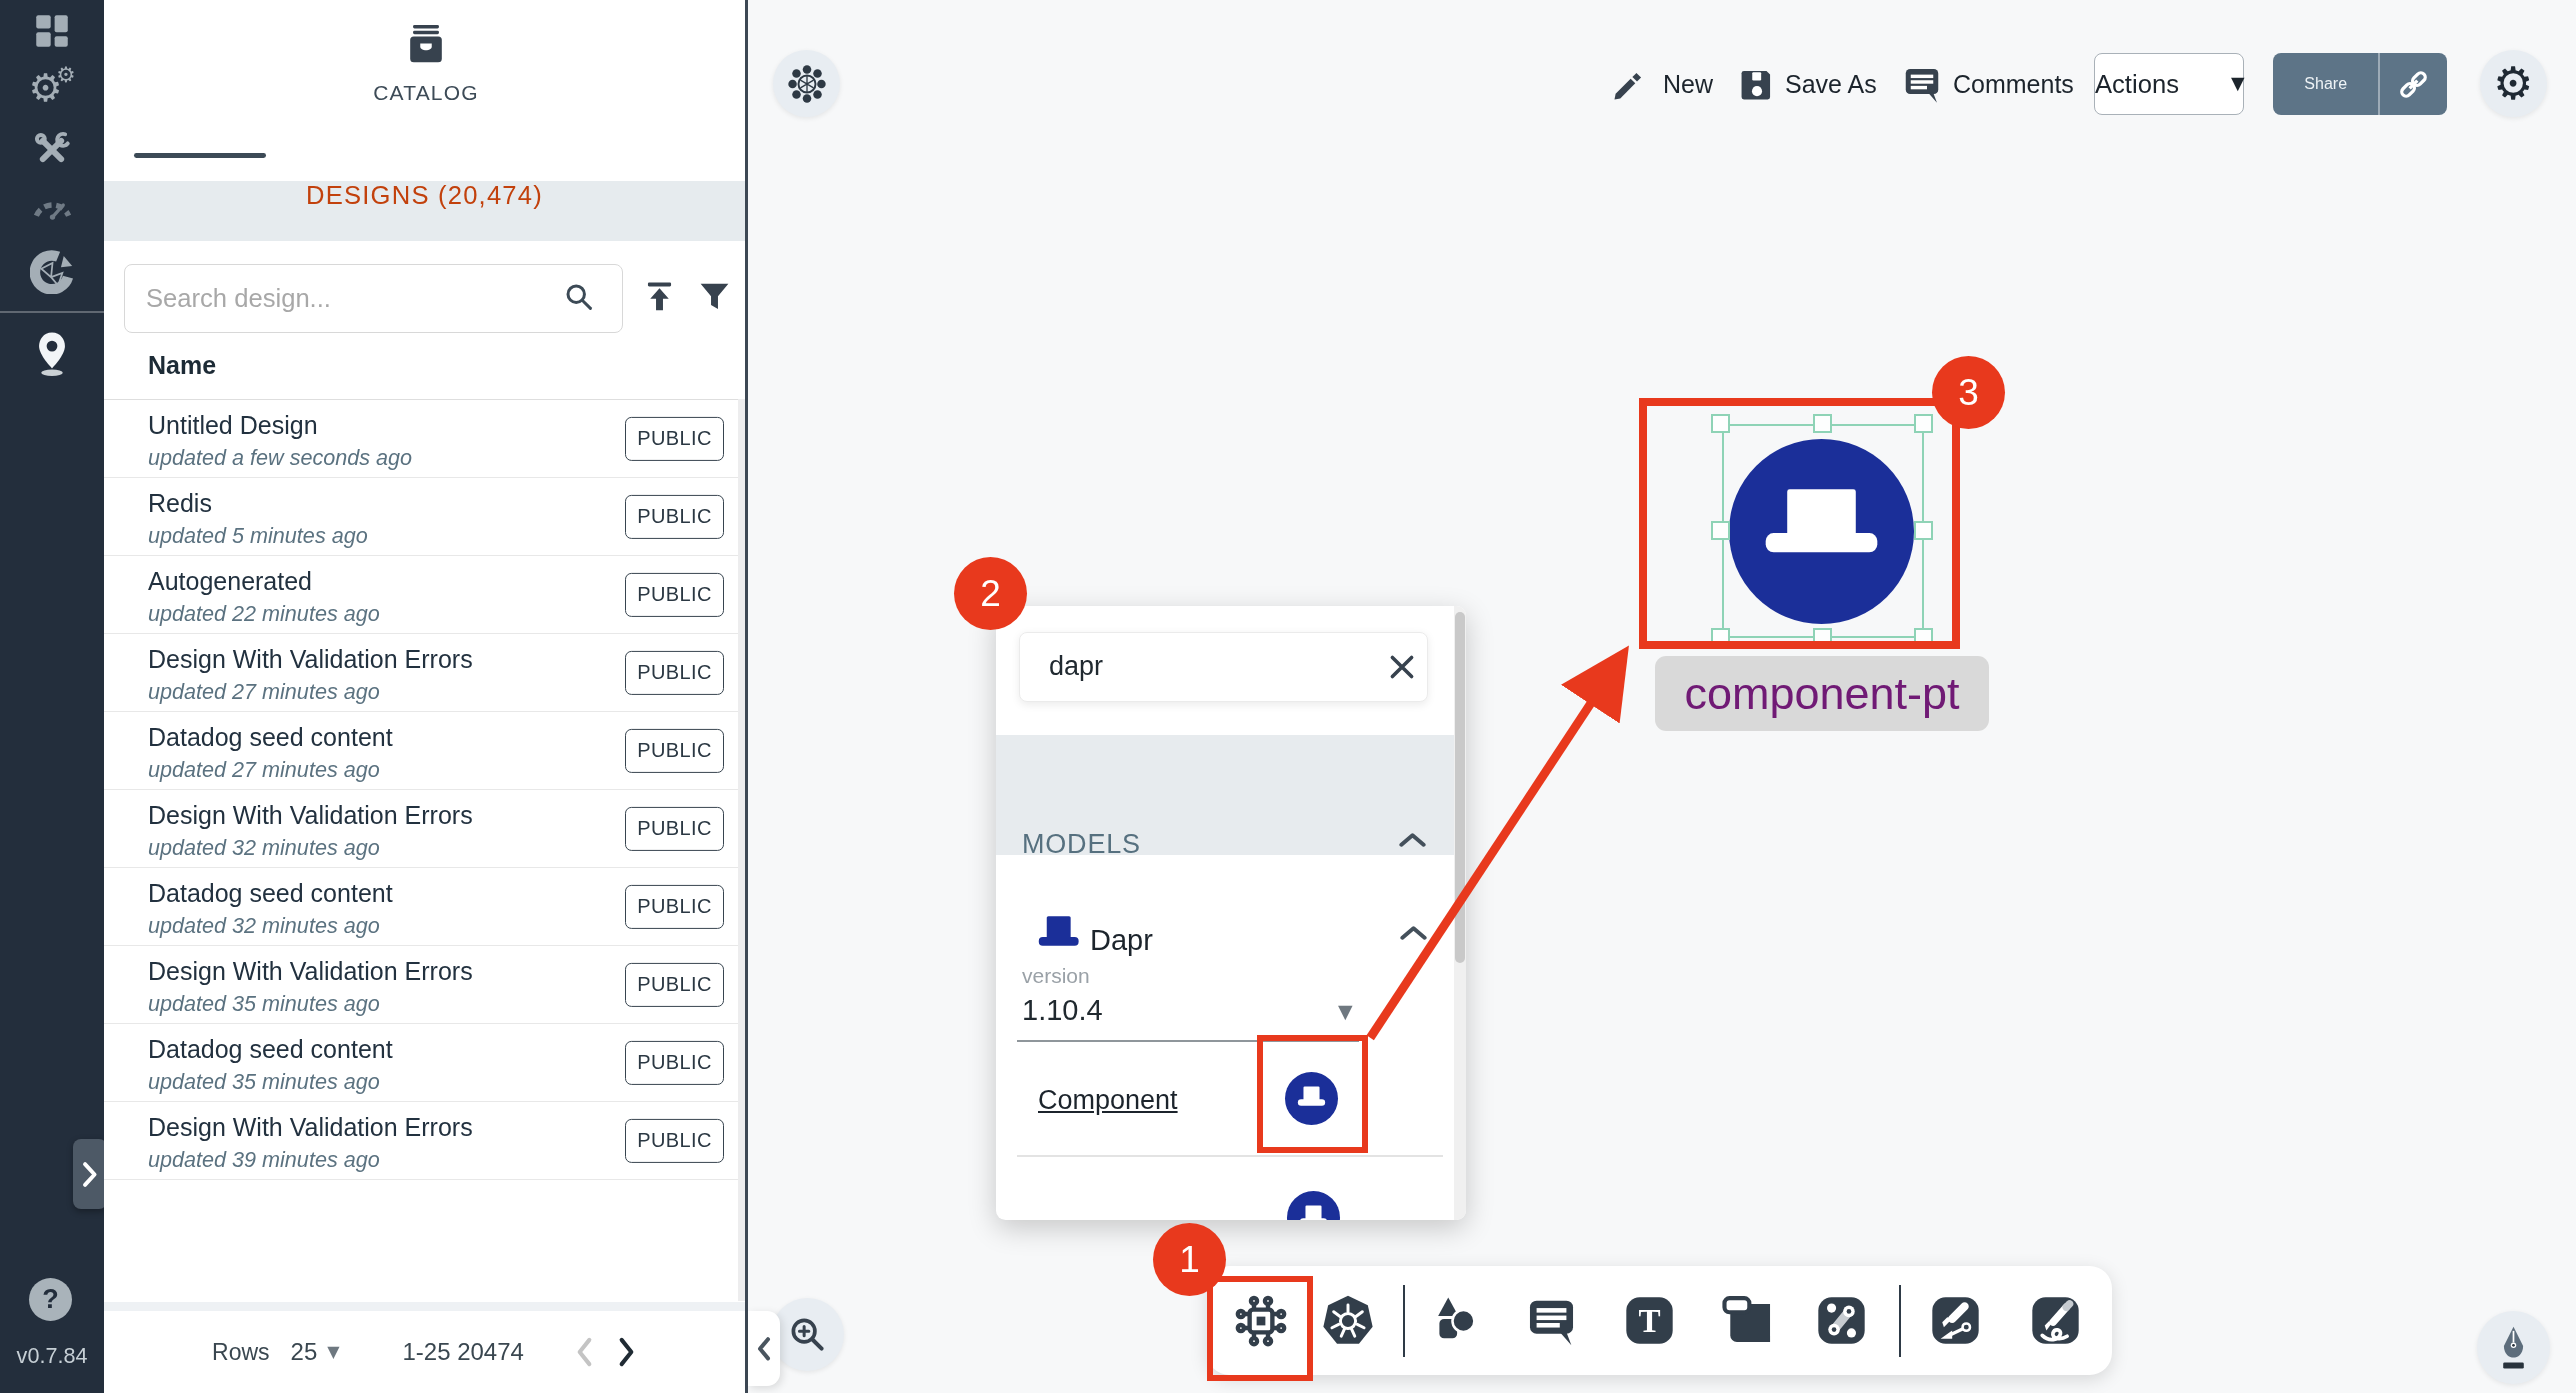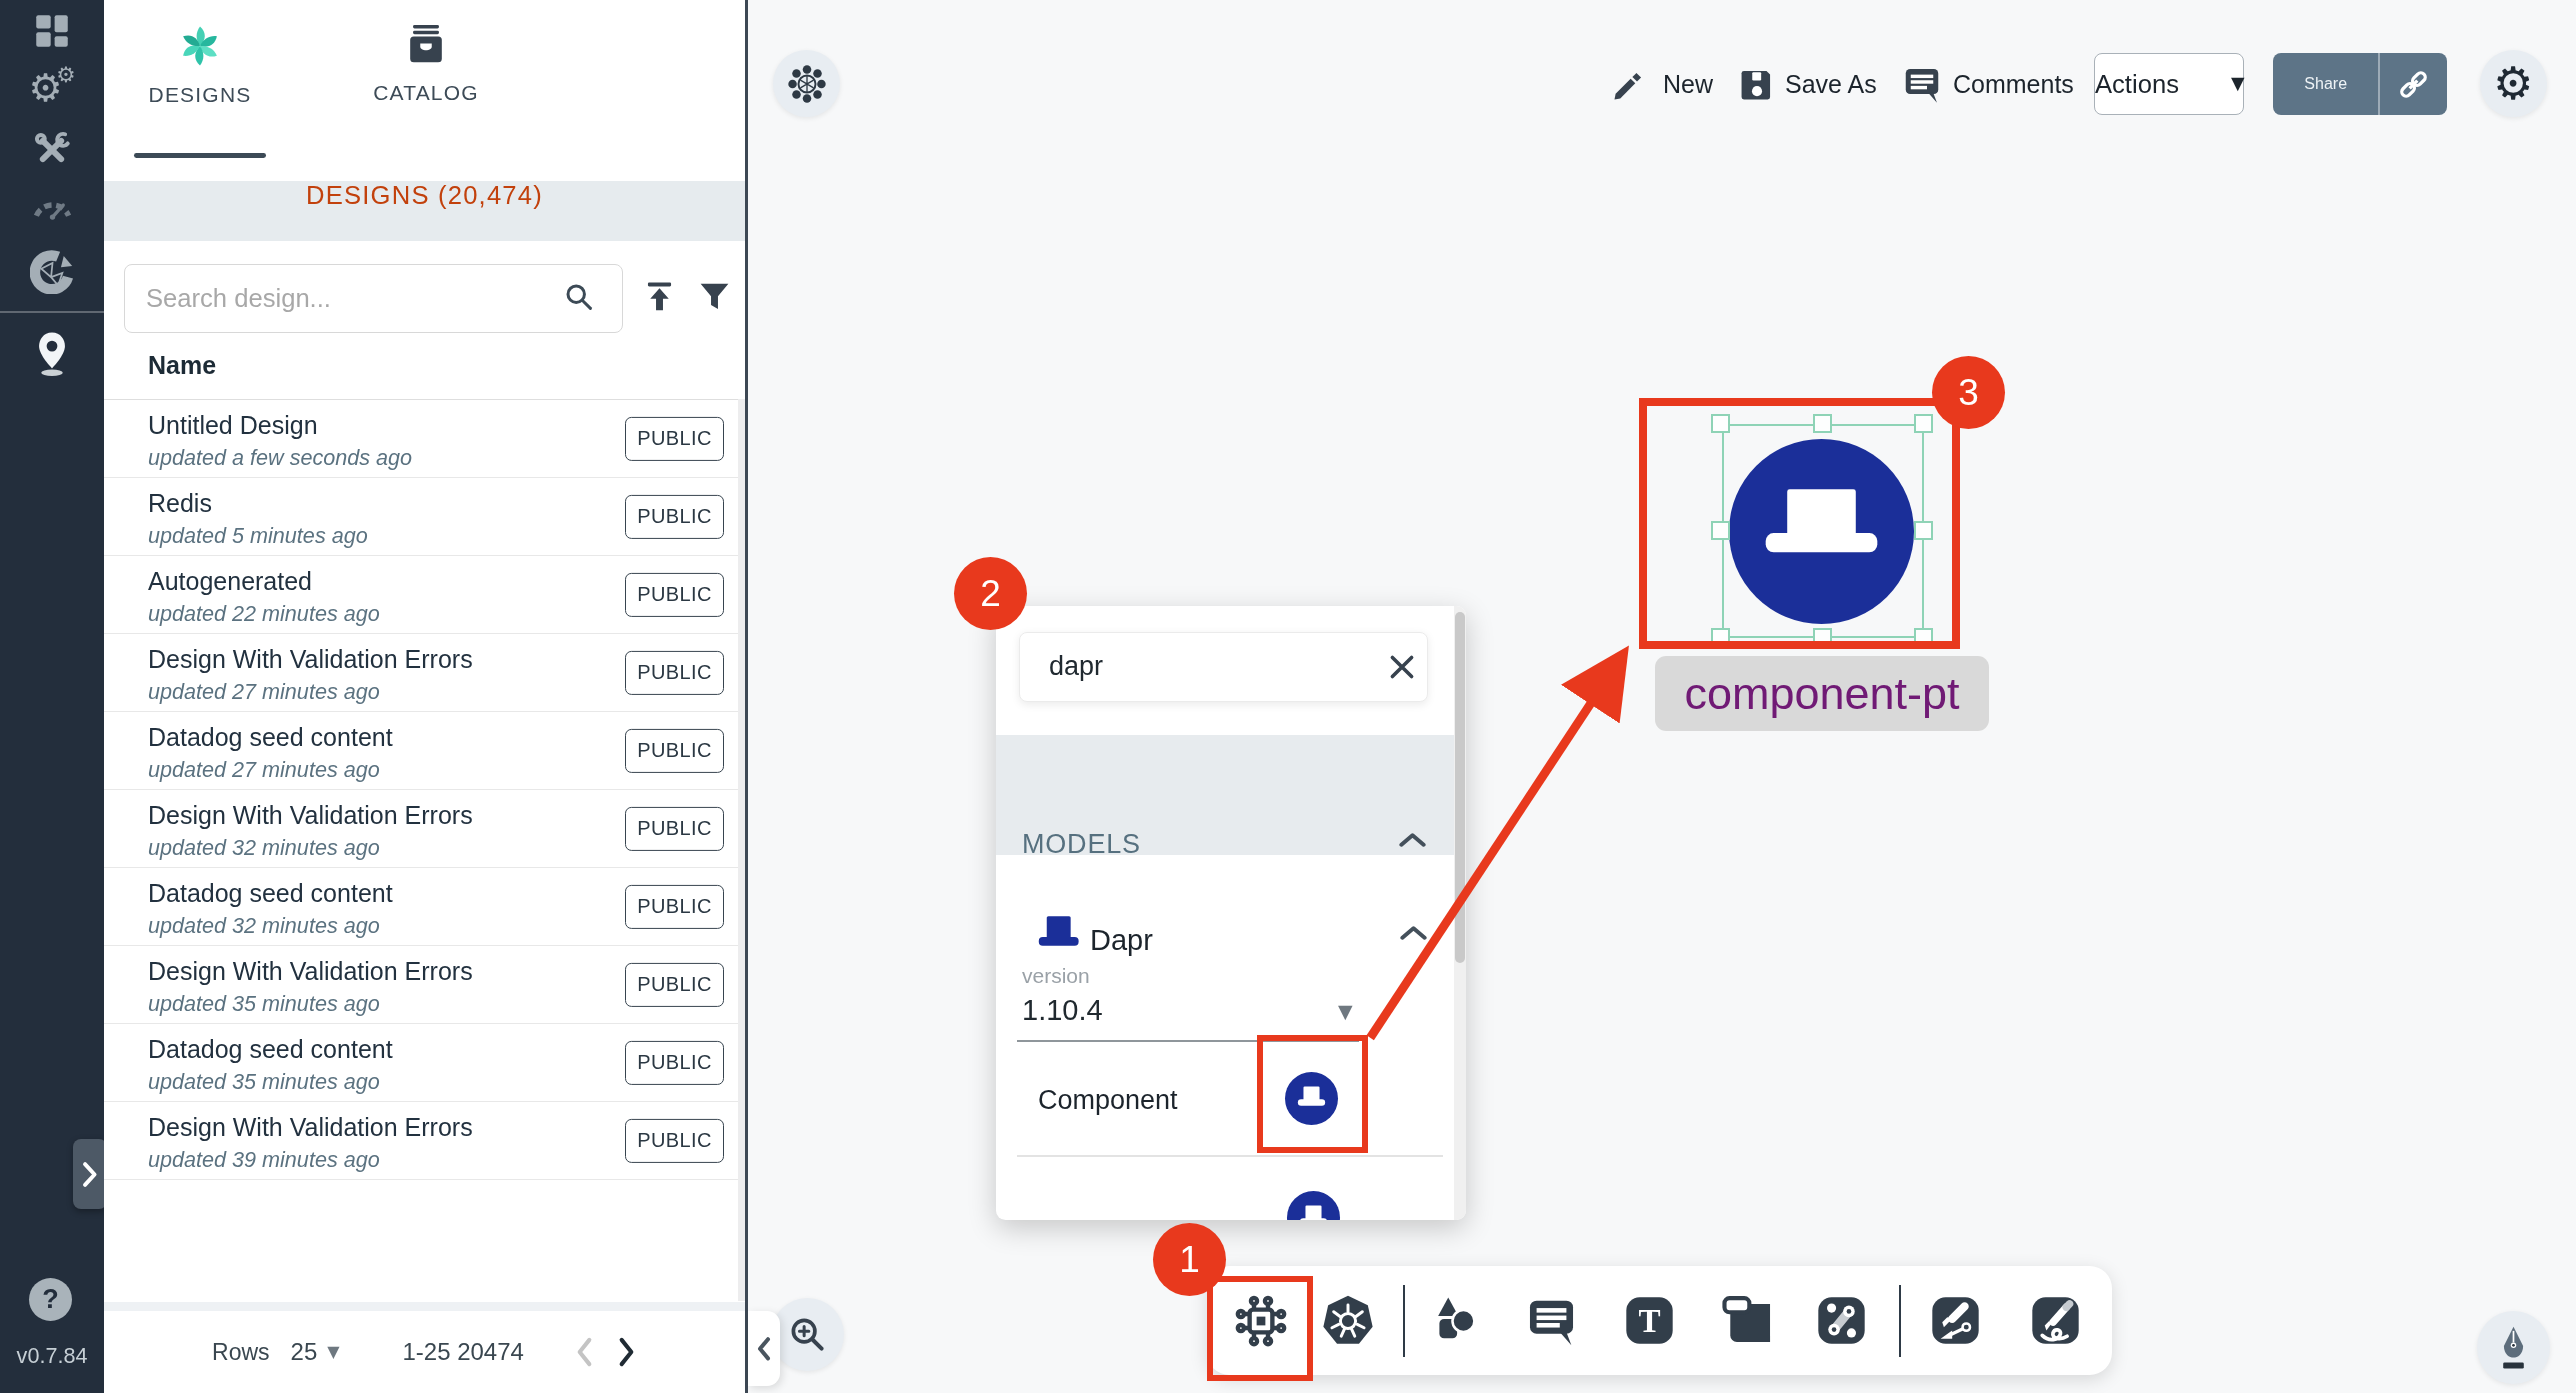--- a/index.html
+++ b/index.html
@@ -138,33 +138,20 @@
           <polyline points="5,4 17,17 5,30" stroke="#fff" stroke-width="5" fill="none" stroke-linecap="round" stroke-linejoin="round"></polyline>
         </svg>
     </div>
     <div class="help-circle">
         <span>?</span>
       </div>
     <div class="version">v0.7.84</div>
   </nav>
 
   <section class="panel">
-    <div class="tab" style="left:24px;width:144px;">
-      <svg width="48" height="48" viewBox="0 0 64 64">
-        <g>
-          <path d="M32 6 C41 14 40 24 32 32 C26 23 26 14 32 6 Z" fill="#45d0b4"></path>
-          <path d="M32 6 C41 14 40 24 32 32 C26 23 26 14 32 6 Z" fill="#27b79e" transform="rotate(60 32 32)"></path>
-          <path d="M32 6 C41 14 40 24 32 32 C26 23 26 14 32 6 Z" fill="#5ddfc4" transform="rotate(120 32 32)"></path>
-          <path d="M32 6 C41 14 40 24 32 32 C26 23 26 14 32 6 Z" fill="#2fc3a9" transform="rotate(180 32 32)"></path>
-          <path d="M32 6 C41 14 40 24 32 32 C26 23 26 14 32 6 Z" fill="#49d6ba" transform="rotate(240 32 32)"></path>
-          <path d="M32 6 C41 14 40 24 32 32 C26 23 26 14 32 6 Z" fill="#23ab93" transform="rotate(300 32 32)"></path>
-        </g>
-      </svg>
-      <span class="tab-label">DESIGNS</span>
-    </div>
     <div class="tab" style="left:246px;width:152px;">
       <svg width="46" height="46" viewBox="0 0 64 64" fill="#37424e">
         <rect x="14" y="4" width="36" height="5" rx="2"></rect>
           <rect x="14" y="12" width="36" height="5" rx="2"></rect>
         <rect x="10" y="20" width="44" height="36" rx="5"></rect>
         <path d="M24 30 h16 v4 c0 7 -16 7 -16 0 Z" fill="#fff"></path>
       </svg>
       <span class="tab-label">CATALOG</span>
     </div>
     <div class="tab-underline"></div>
@@ -362,21 +349,21 @@
     <div class="abs mrow-label" style="left:94px;top:318px;font-size:29px;">Dapr</div>
     <svg class="abs" style="left:404px;top:319px;" width="27" height="16" viewBox="0 0 34 20">
         <polyline class="chev" points="3,16 17,4 31,16"></polyline>
       </svg>
 
     <div class="abs" style="left:26px;top:358px;font-size:21px;color:#9aa1a7;">version</div>
     <div class="abs" style="left:26px;top:388px;font-size:29px;color:#20292f;">1.10.4</div>
     <span class="abs glyph" style="left:342px;top:396px;font-size:19px;color:#6f7880;">▼</span>
     <div class="mdivider" style="left:21px;top:434px;width:342px;background:#8f969b;"></div>
 
-    <div class="abs mrow-label" style="left:42px;top:479px;">Component</div>
+    <div class="abs mrow-label" style="left:42px;top:479px;text-decoration:underline;">Component</div>
     <div class="micro-node" style="left:289px;top:466px;background:#1b2f99;">
       <svg width="53" height="53" viewBox="0 0 66 66">
           <rect x="23" y="18" width="20" height="18" rx="1.5" fill="#fff"></rect>
           <rect x="16" y="34" width="34" height="8" rx="4" fill="#fff"></rect>
         </svg>
     </div>
     <div class="mdivider" style="left:21px;top:549px;width:426px;"></div>
 
     <div class="abs mrow-label" style="left:42px;top:591px;margin-top:21px;">Configuration</div>
     <div class="micro-node" style="left:291px;top:585px;background:#1b2f99;">

